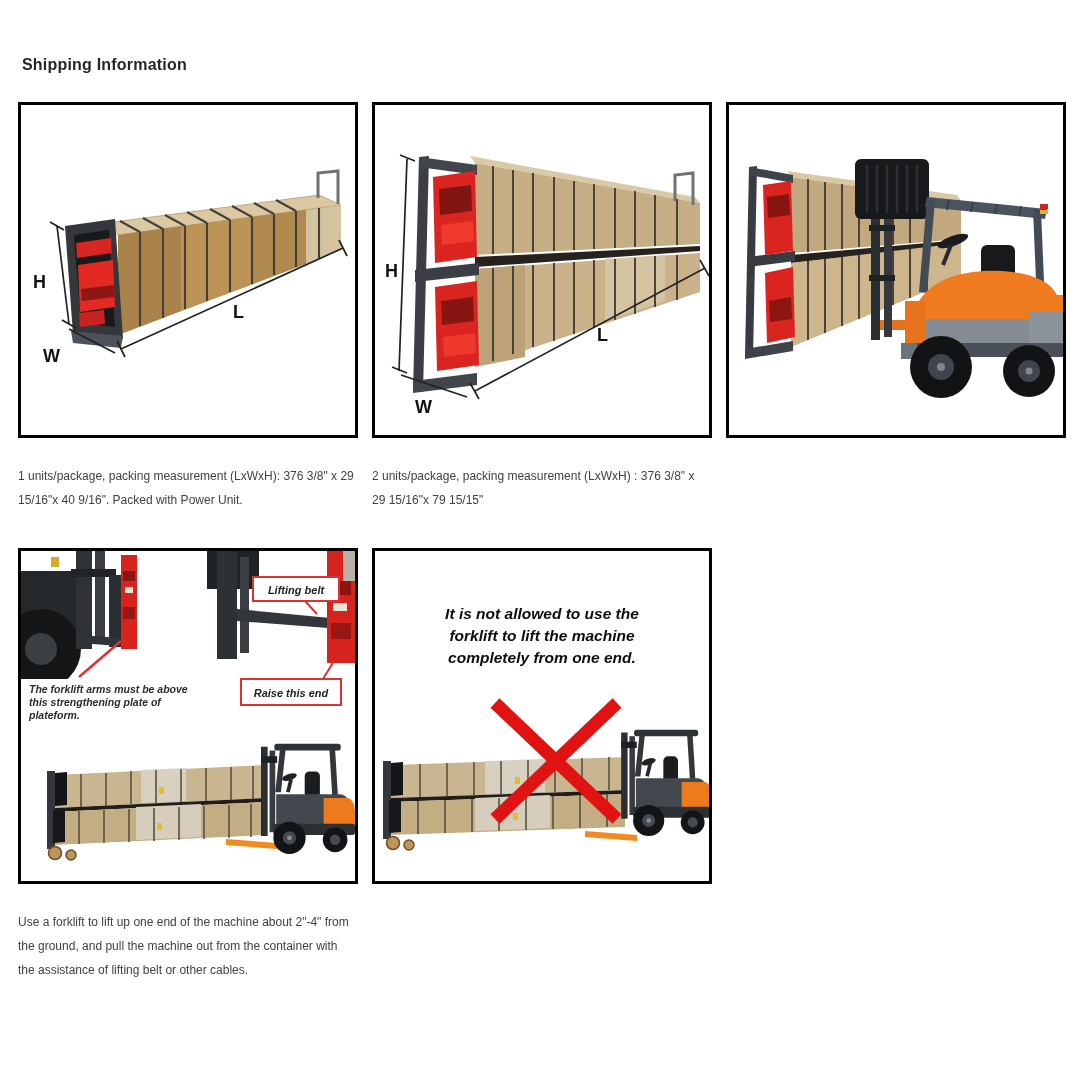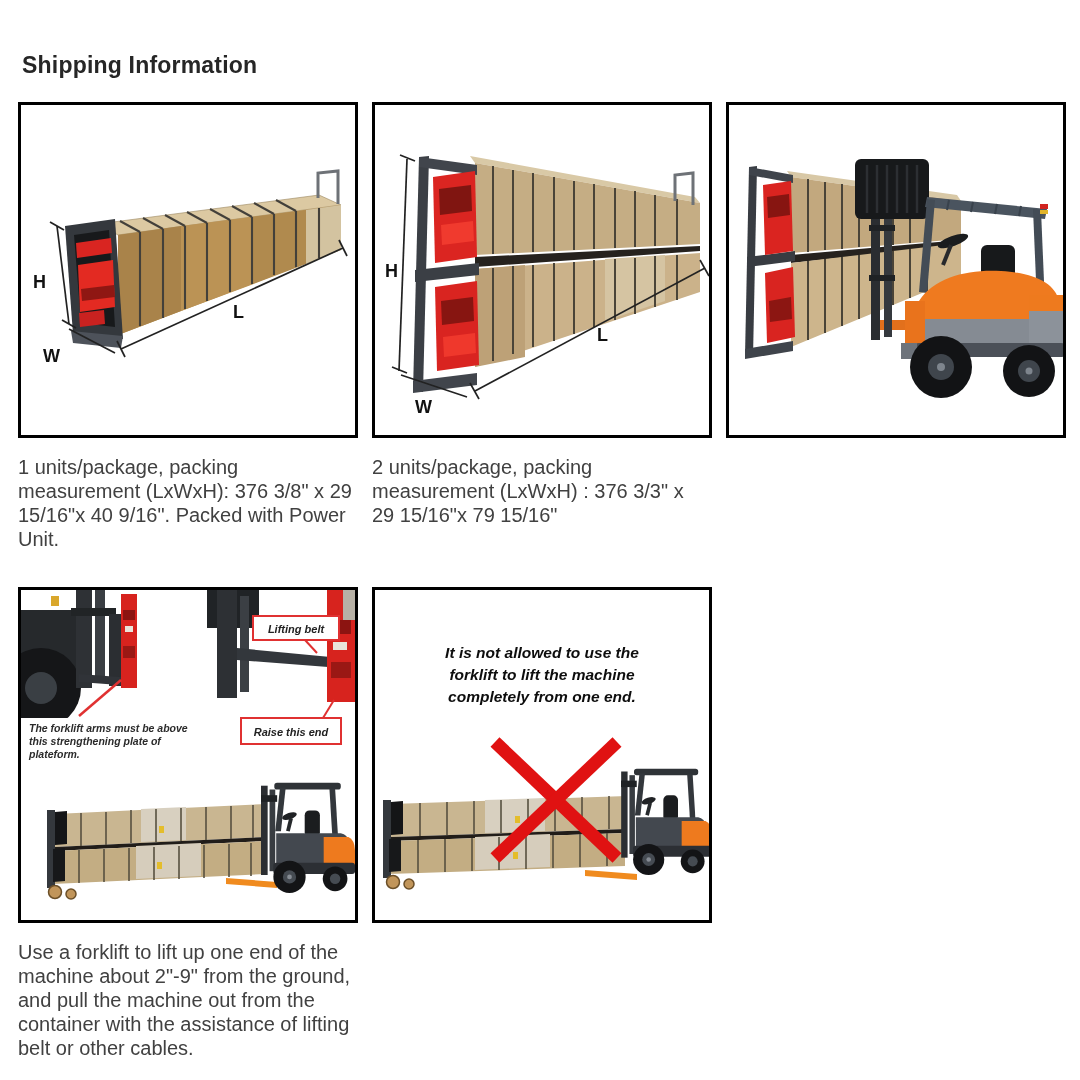--- a/index.html
+++ b/index.html
@@ -5,35 +5,35 @@
   * { box-sizing: border-box; }
   html,body { margin:0; padding:0; background:#fff; }
   body {
     width:1080px; height:1080px; overflow:hidden;
     font-family:"Liberation Sans", sans-serif;
     color:#414141;
   }
   .page { padding:50px 14px 0 18px; }
   h2.section-title {
     margin:0 4px 22px 4px;
-    font-size:23px; line-height:30px; font-weight:700;
+    font-size:16px; line-height:30px; font-weight:700;
     color:#262626; letter-spacing:0.2px;
   }
   .row { display:flex; gap:14px; align-items:flex-start; }
   .row + .row { margin-top:36px; }
   figure.cell { margin:0; width:340px; flex:0 0 340px; }
   .panel {
     width:340px; height:336px;
     border:3px solid #000; background:#fff;
     overflow:hidden; position:relative;
   }
   .panel svg { display:block; }
   figcaption.caption {
-    margin-top:17px; padding-right:2px;
-    font-size:20px; line-height:24px; color:#414141;
+    margin-top:26px; padding-right:2px;
+    font-size:12px; line-height:24px; color:#414141;
   }
   svg text { font-family:"Liberation Sans", sans-serif; }
   .dim-label { font-size:18px; font-weight:bold; fill:#111; }
   .note-text { font-size:10.5px; font-weight:bold; font-style:italic; fill:#2b2b2b; }
   .tag-text  { font-size:11px; font-weight:bold; font-style:italic; fill:#222; }
   .warn-text { font-size:15.5px; font-weight:bold; font-style:italic; fill:#0d0d0d; }
 </style>
 </head>
 <body>
 
@@ -177,21 +177,21 @@
             <line x1="26" y1="270" x2="92" y2="292"></line>
             <line x1="100" y1="286" x2="330" y2="163"></line>
             <line x1="95" y1="278" x2="104" y2="294"></line>
             <line x1="325" y1="155" x2="334" y2="171"></line>
           </g>
           <text x="10" y="172" class="dim-label">H</text>
           <text x="40" y="308" class="dim-label">W</text>
           <text x="222" y="236" class="dim-label">L</text>
         </svg>
       </div>
-      <figcaption class="caption">2 units/package, packing measurement (LxWxH) : 376 3/3" x 29 15/16"x 79 15/16"</figcaption>
+      <figcaption class="caption">2 units/package, packing measurement (LxWxH) : 376 3/8" x 29 15/16"x 79 15/15"</figcaption>
     </figure>
 
     <figure class="cell">
       <div class="panel">
         <svg viewBox="0 0 334 330" width="334" height="330">
           <g>
             <polygon points="62,72 232,96 228,90 58,66" fill="#d8c8a6"></polygon>
             <polygon points="62,72 232,96 232,134 62,148" fill="#c2a87e"></polygon>
             <polygon points="62,150 232,135 232,140 62,158" fill="#26221e"></polygon>
             <polygon points="62,158 232,138 232,172 62,242" fill="#cdb58c"></polygon>
@@ -357,21 +357,21 @@
             <polygon points="34,222 46,221 46,254 34,255" fill="#141517"></polygon>
             <polygon points="32,259 44,258 44,291 32,292" fill="#17181a"></polygon>
             <rect x="138" y="236" width="5" height="7" fill="#e4bd2b"></rect>
             <rect x="136" y="272" width="5" height="7" fill="#e4bd2b"></rect>
             <circle cx="34" cy="302" r="6.5" fill="#c1955a" stroke="#6b4f28" stroke-width="1.5"></circle>
             <circle cx="50" cy="304" r="5" fill="#c1955a" stroke="#6b4f28" stroke-width="1.5"></circle>
             <use href="#fl-dark" x="240" y="190" width="95" height="114"></use>
           </g>
         </svg>
       </div>
-      <figcaption class="caption">Use a forklift to lift up one end of the machine about 2"-9" from the ground, and pull the machine out from the container with the assistance of lifting belt or other cables.</figcaption>
+      <figcaption class="caption">Use a forklift to lift up one end of the machine about 2"-4" from the ground, and pull the machine out from the container with the assistance of lifting belt or other cables.</figcaption>
     </figure>
 
     <figure class="cell">
       <div class="panel">
         <svg viewBox="0 0 334 330" width="334" height="330">
           <g>
             <text x="167" y="68" text-anchor="middle" class="warn-text">It is not allowed to use the</text>
             <text x="167" y="90" text-anchor="middle" class="warn-text">forklift to lift the machine</text>
             <text x="167" y="112" text-anchor="middle" class="warn-text">completely from one end.</text>
           </g>

